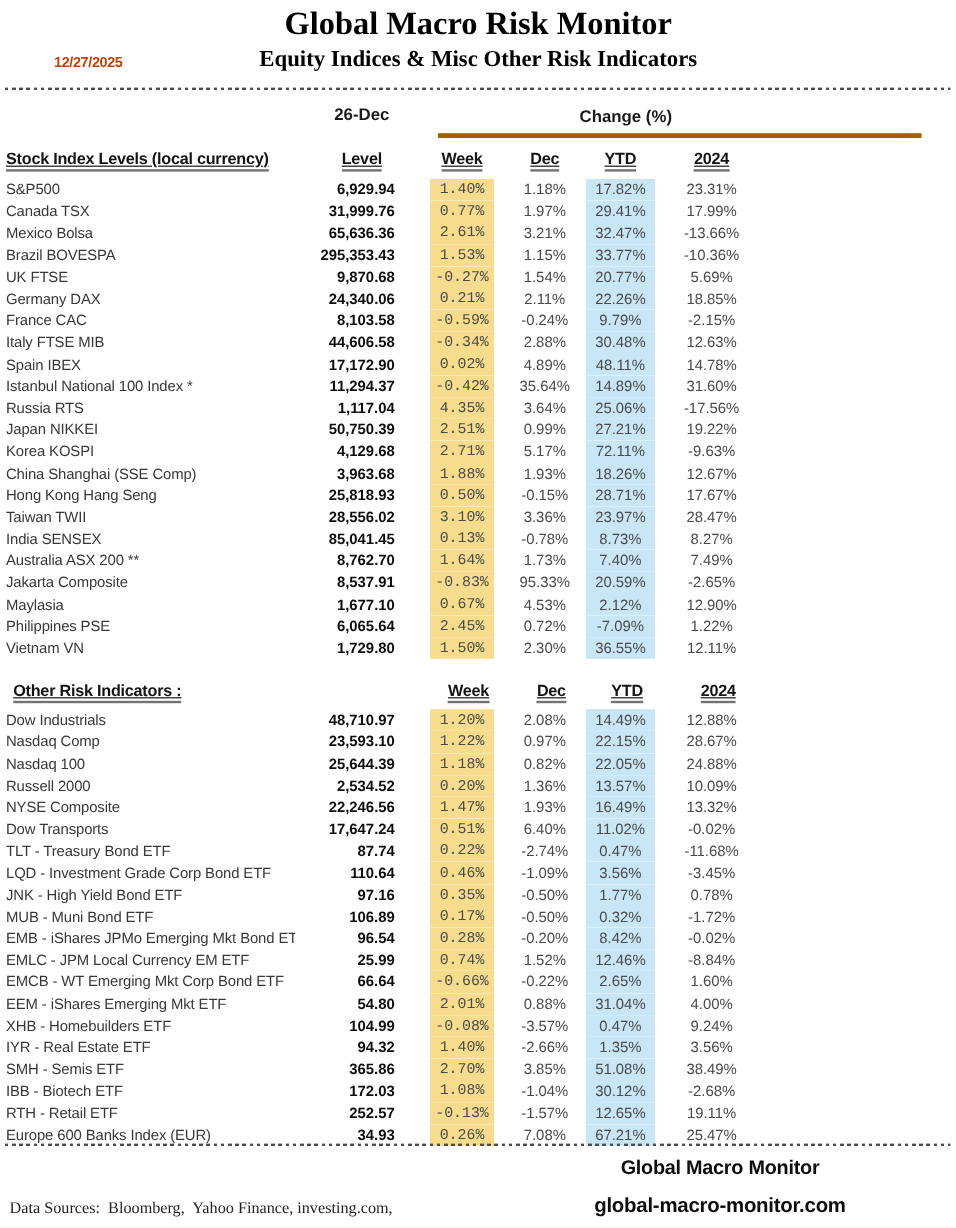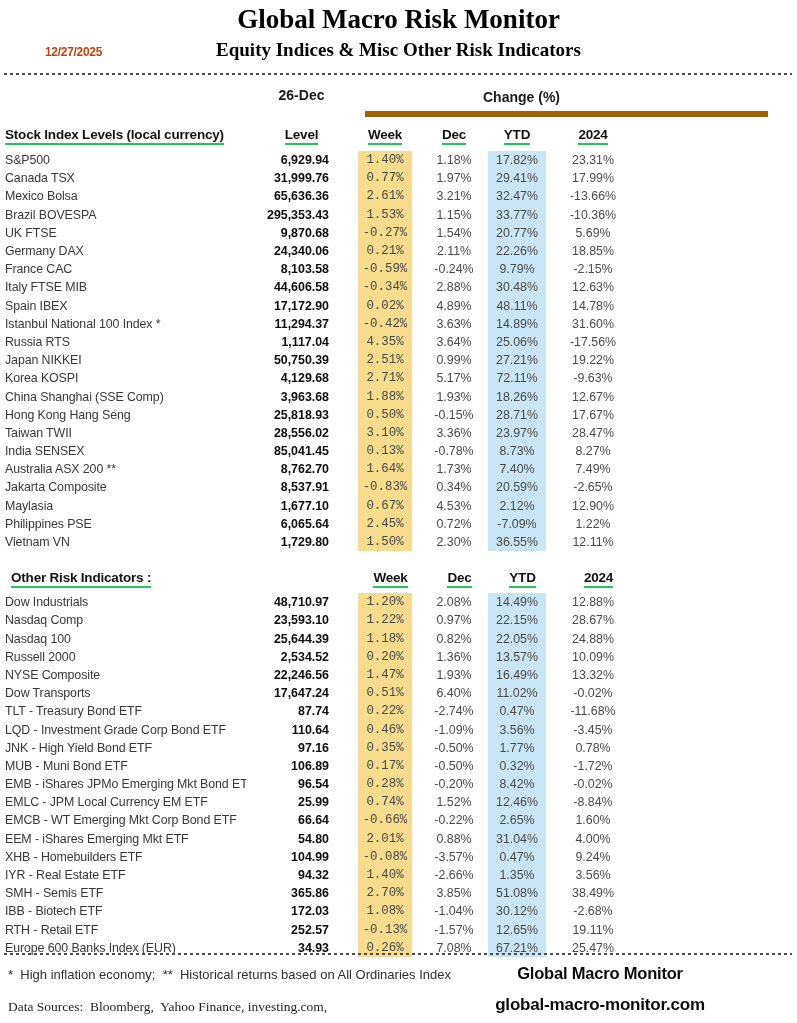--- a/index.html
+++ b/index.html
@@ -19,27 +19,27 @@
   td{padding:0;font-size:12.4px;vertical-align:middle;white-space:nowrap;overflow:hidden;}
   col.w-label{width:246px;} col.w-level{width:85px;} col.w-sp1{width:27px;}
   col.w-week{width:54px;}  col.w-sp2{width:16px;}  col.w-dec{width:52px;}
   col.w-sp3{width:8px;}    col.w-ytd{width:58px;}  col.w-sp4{width:18px;}
   col.w-2024{width:58px;}  col.w-fill{width:175px;}
 
   tr.head-a{height:28px;padding-left:32px;}
   tr.head-a td{vertical-align:top;padding-top:3px;font-weight:700;font-size:14px;color:#1a1a1a;}
   .th-26dec{text-align:center;padding-left:26px;}
   .change-head{margin-left:34px;width:403px;height:24px;line-height:21px;
-               border-bottom:6px solid #a16207;text-align:center;text-indent:-90px;}
+               border-bottom:4px solid #a16207;text-align:center;text-indent:-90px;}
   tr.head-b{height:34px;}
   tr.head-b td{vertical-align:bottom;padding-bottom:6px;font-weight:700;font-size:13.5px;color:#141414;}
   .th-center{text-align:center;}
   .th-level{text-align:center;padding-left:26px;}
   .th-left{padding-left:5px;}
-  .u{display:inline-block;border-bottom:2px solid #22c55e;padding-bottom:1px;letter-spacing:-0.2px;}
+  .u{display:inline-block;border-bottom:2px solid #737373;padding-bottom:1px;letter-spacing:-0.2px;text-decoration:underline;}
 
   tr.data{height:18.2px;}
   .c-label{padding-left:5px;color:#383838;letter-spacing:-0.1px;}
   .c-level{text-align:right;padding-right:2px;font-weight:700;color:#0d0d0d;}
   .c-week,.c-dec,.c-ytd,.c-2024{text-align:center;color:#4a4a4a;}
   .hl-week{background:var(--hl-week,#f6dc8c);font-family:Liberation Mono, monospace;}
   .hl-ytd{background:var(--hl-ytd,#c9e6f6);}
   tr.gap{height:18px;}
   tr.head-c{height:24px;}
   tr.head-c td{vertical-align:bottom;padding-bottom:5px;font-weight:700;font-size:13.5px;color:#141414;padding-left:11px;}
@@ -225,21 +225,21 @@
     <td></td>
     <td class="c-2024">14.78%</td>
     <td></td>
   </tr>
         <tr class="data">
     <td class="c-label">Istanbul National 100 Index *</td>
     <td class="c-level">11,294.37</td>
     <td></td>
     <td class="c-week hl-week">-0.42%</td>
     <td></td>
-    <td class="c-dec">3.63%</td>
+    <td class="c-dec">35.64%</td>
     <td></td>
     <td class="c-ytd hl-ytd">14.89%</td>
     <td></td>
     <td class="c-2024">31.60%</td>
     <td></td>
   </tr>
         <tr class="data">
     <td class="c-label">Russia RTS</td>
     <td class="c-level">1,117.04</td>
     <td></td>
@@ -342,21 +342,21 @@
     <td></td>
     <td class="c-2024">7.49%</td>
     <td></td>
   </tr>
         <tr class="data">
     <td class="c-label">Jakarta Composite</td>
     <td class="c-level">8,537.91</td>
     <td></td>
     <td class="c-week hl-week">-0.83%</td>
     <td></td>
-    <td class="c-dec">0.34%</td>
+    <td class="c-dec">95.33%</td>
     <td></td>
     <td class="c-ytd hl-ytd">20.59%</td>
     <td></td>
     <td class="c-2024">-2.65%</td>
     <td></td>
   </tr>
         <tr class="data">
     <td class="c-label">Maylasia</td>
     <td class="c-level">1,677.10</td>
     <td></td>
@@ -682,17 +682,16 @@
     <td></td>
     <td class="c-ytd hl-ytd">67.21%</td>
     <td></td>
     <td class="c-2024">25.47%</td>
     <td></td>
   </tr>
       </tbody>
   </table>
 
   <div class="rule rule-bottom"></div>
-  <div class="footnote">*  High inflation economy;  **  Historical returns based on All Ordinaries Index</div>
   <div class="datasources">Data Sources:  Bloomberg,  Yahoo Finance, investing.com,</div>
   <div class="brand brand-name">Global Macro Monitor</div>
   <div class="brand brand-url">global-macro-monitor.com</div>
 </div>
 
 </body></html>

